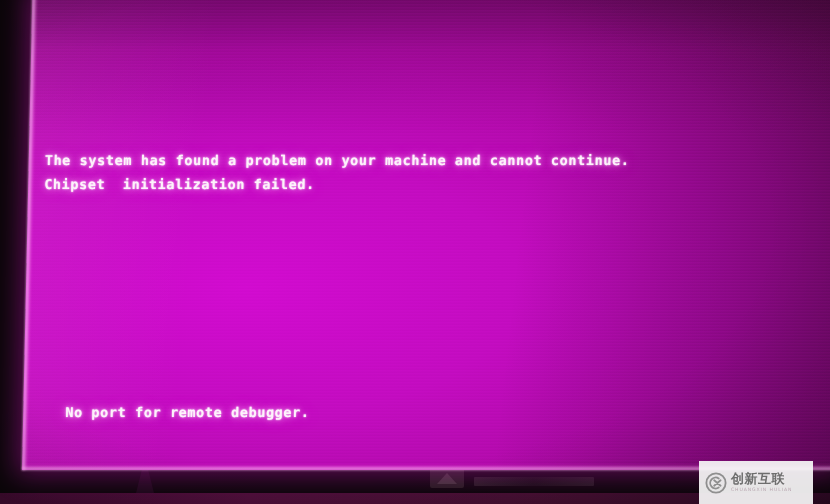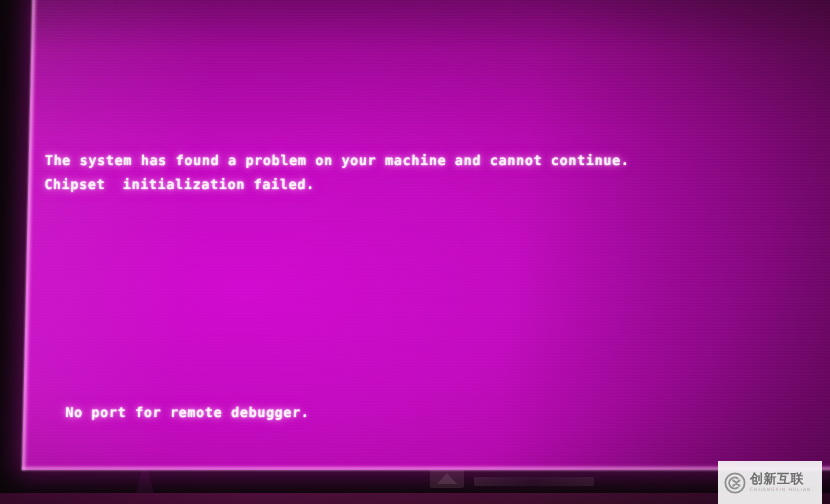--- a/index.html
+++ b/index.html
@@ -140,23 +140,23 @@
       0 0 14px rgba(255,110,240,.55);
     white-space: pre;
   }
   .line-1 { position: absolute; left: 16px; top: 160px; }
   .line-2 { position: absolute; left: 16px; top: 184px; }
   .line-3 { position: absolute; left: 42px; top: 412px; }
 
   
   .watermark {
     position: absolute;
-    right: 8px;
+    right: 17px;
     bottom: 0;
-    width: 104px;
+    width: 114px;
     height: 43px;
     background: rgba(248,248,248,.92);
     display: flex;
     align-items: center;
     padding-left: 6px;
     box-sizing: border-box;
   }
   .wm-mark {
     width: 22px;
     height: 22px;

